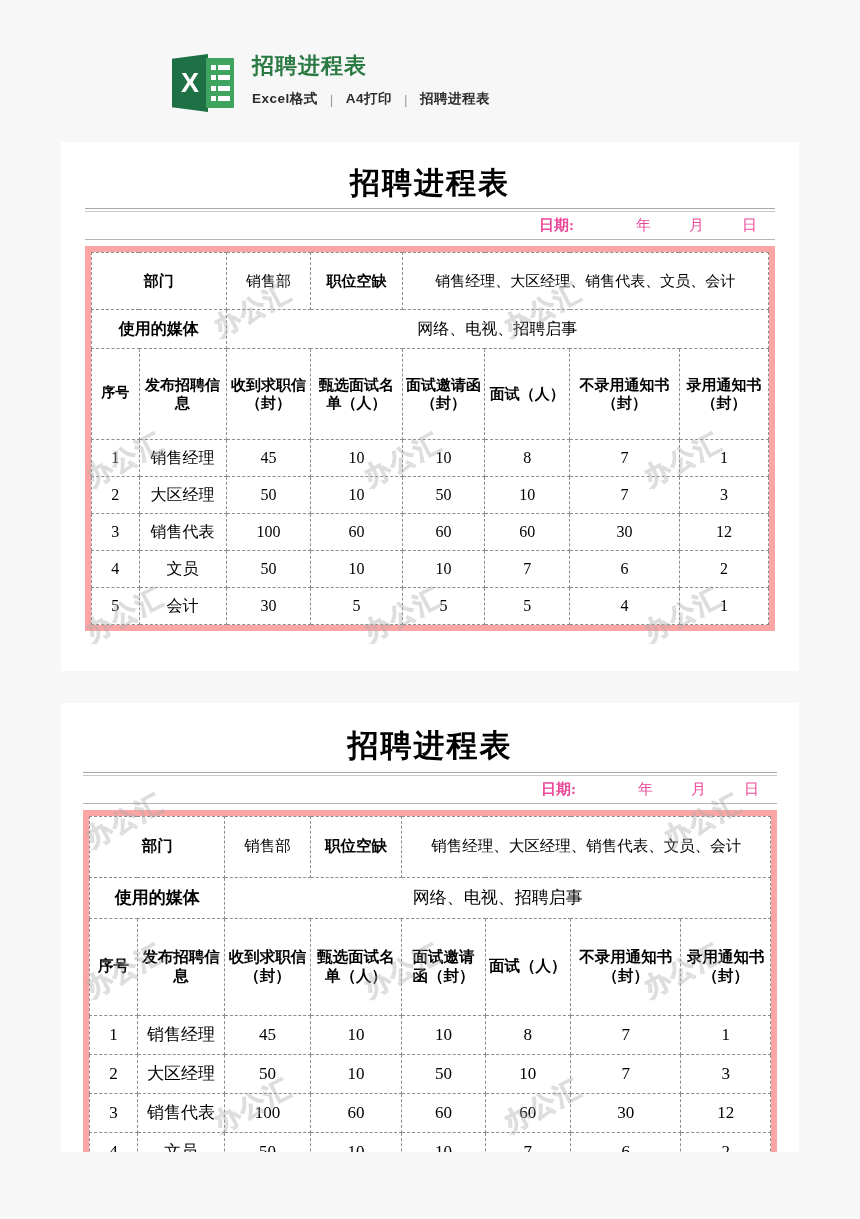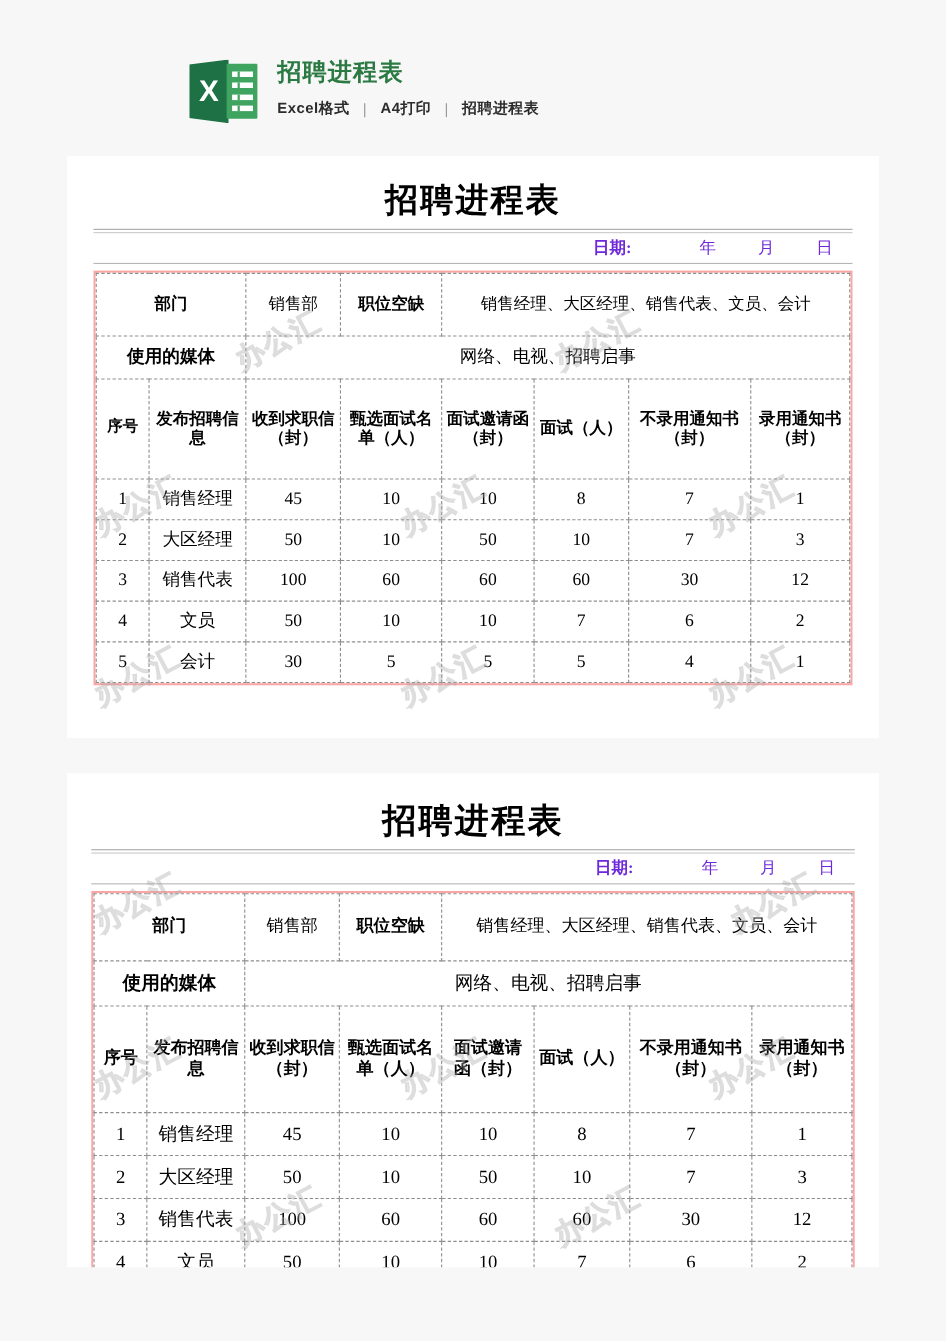--- a/index.html
+++ b/index.html
@@ -167,21 +167,21 @@
     height: 2px;
     margin: 0 0 2px 0;
   }
 
   .date-row {
     display: flex;
     justify-content: flex-end;
     align-items: flex-end;
     font-family: "Liberation Serif", serif;
     font-size: 15px;
-    color: #6d28d9;
+    color: #ec4899;
     padding: 2px 14px 4px 0;
     border-bottom: 1.5px solid #b5b5b5;
     margin-bottom: 6px;
   }
   .date-row .lbl { font-weight: bold; margin-right: 62px; }
   .date-row .unit { margin-right: 38px; }
   .date-row .unit:last-child { margin-right: 4px; }
 
   
   table.rt {
@@ -195,21 +195,21 @@
   table.rt td {
     border: 1px dashed #8d8d8d;
     text-align: center;
     vertical-align: middle;
     padding: 2px 3px;
     font-size: 15px;
     line-height: 1.2;
     word-break: break-all;
   }
   .rt-wrap {
-    border: 2px solid #fca5a5;
+    border: 6px solid #fca5a5;
     background: #bef264;
   }
   td.b { font-weight: bold; }
   td.left { text-align: left; padding-left: 5px; }
   td.hd {
     font-weight: bold;
     font-size: 15.5px;
     height: 86px;
   }
   td.hd.small { font-size: 14px; }

